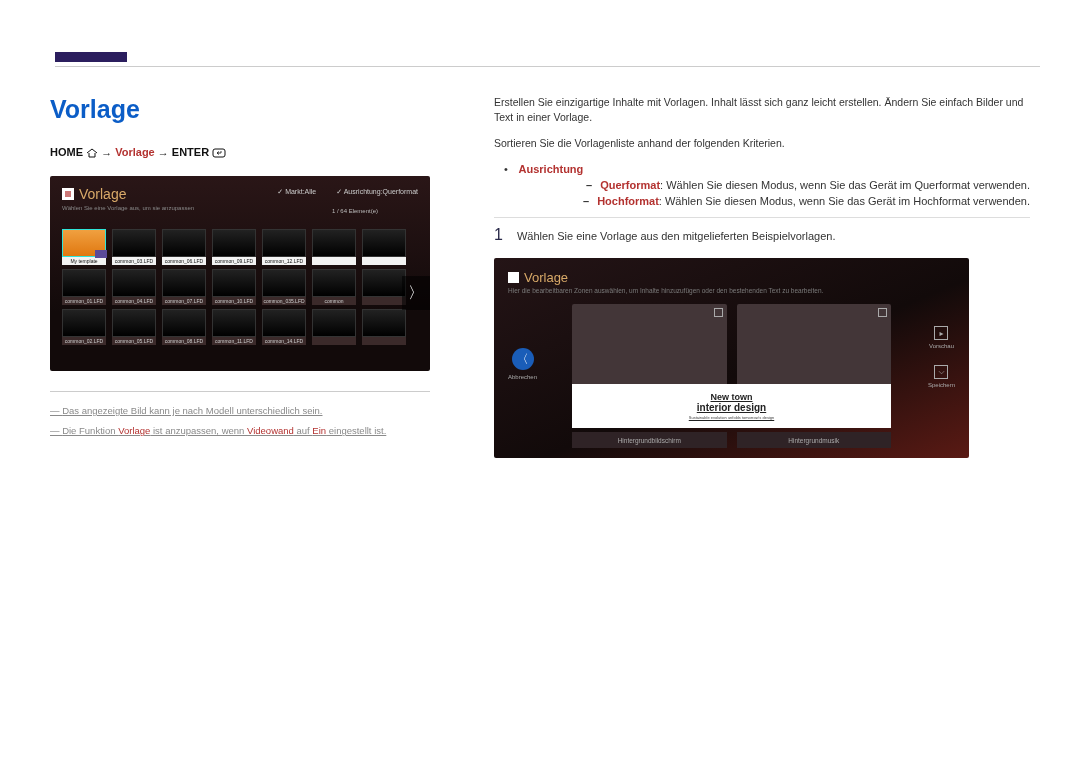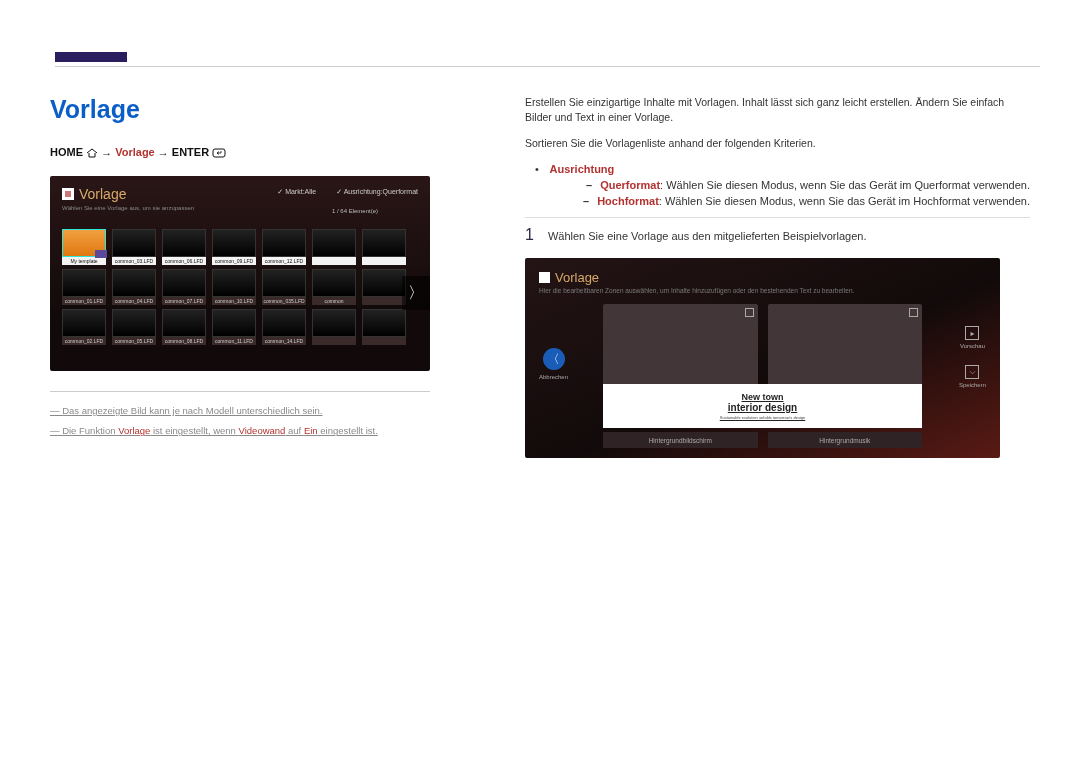--- a/index.html
+++ b/index.html
@@ -2,21 +2,21 @@
 <html><head>
 <meta charset="utf-8">
 <style>
   * { margin:0; padding:0; box-sizing:border-box; }
   body { font-family: Arial, Helvetica, sans-serif; background:#fff; color:#222;
          width:1080px; height:763px; position:relative; padding:40px 50px; font-size:11px; }
   .topbar { position:absolute; top:52px; left:55px; width:72px; height:10px;
             background:#2b1e5e; }
   .hr-top { position:absolute; top:66px; left:55px; right:40px; height:1px;
             background:#ccc; }
-  .layout { display:flex; gap:95px; margin-top:55px; }
+  .layout { display:flex; gap:64px; margin-top:55px; }
   .col-left { width:380px; }
   .col-right { flex:1; }
 
   .h1 { color:#0b5dc7; font-size:25px; font-weight:600; margin-bottom:22px; }
   .path { font-size:11px; font-weight:700; margin-bottom:18px; color:#111; }
   .path .red { color:#b33230; }
   .icon { display:inline-block; vertical-align:middle; }
   .icon svg { display:block; }
 
   .screenshot1 { width:380px; height:195px; background:linear-gradient(to bottom,#2a1617 0%, #120a0a 70%); 
@@ -204,21 +204,21 @@
             <div class="box"></div>
             <div class="lbl"></div>
           </div>
         </div>
       <div class="arrow">〉</div>
     </div>
 
     <div class="hr-mid"></div>
     <div class="note">Das angezeigte Bild kann je nach Modell unterschiedlich sein.</div>
     <div class="note">
-      <span>Die Funktion </span><span class="red">Vorlage</span><span> ist eingestellt, wenn </span><span class="red">Videowand</span><span> auf </span><span class="red">Ein</span><span> eingestellt ist.</span>
+      <span>Die Funktion </span><span class="red">Vorlage</span><span> ist anzupassen, wenn </span><span class="red">Videowand</span><span> auf </span><span class="red">Ein</span><span> eingestellt ist.</span>
     </div>
   </div>
 
   <div class="col-right">
     <div class="para">Erstellen Sie einzigartige Inhalte mit Vorlagen. Inhalt lässt sich ganz leicht erstellen. Ändern Sie einfach Bilder und Text in einer Vorlage.</div>
     <div class="para">Sortieren Sie die Vorlagenliste anhand der folgenden Kriterien.</div>
     <ul class="opts">
       <li>
         <span>Ausrichtung</span>
         <ul class="subs">

